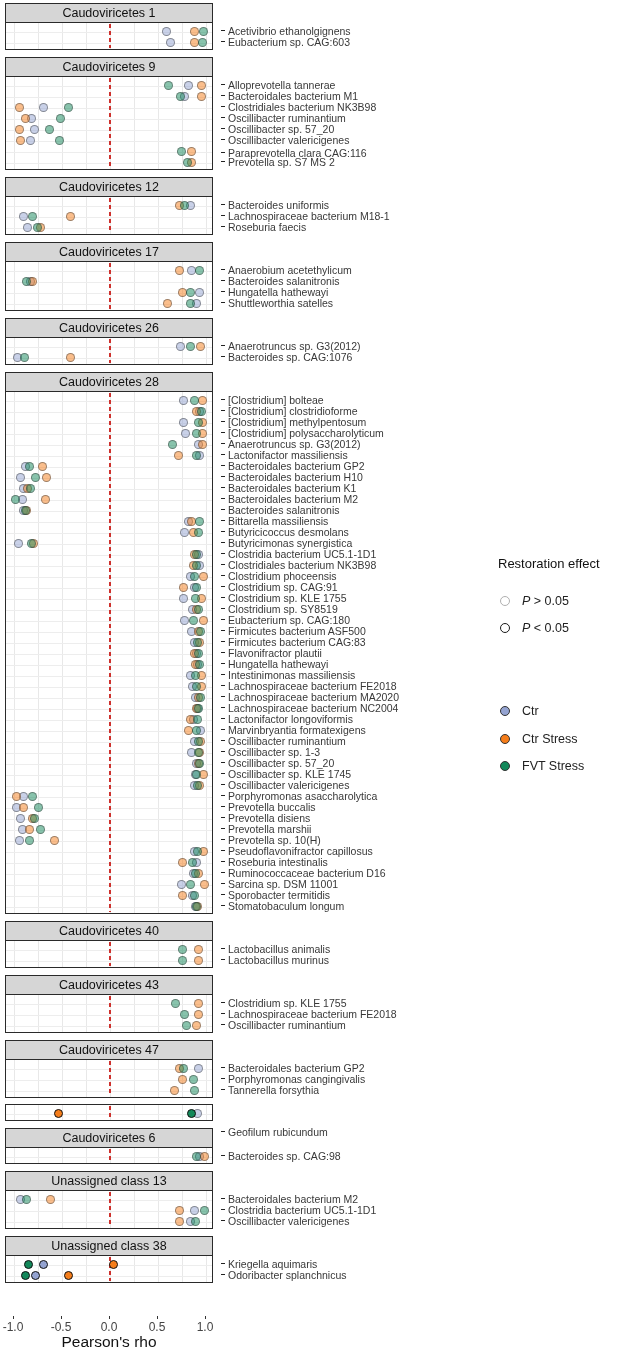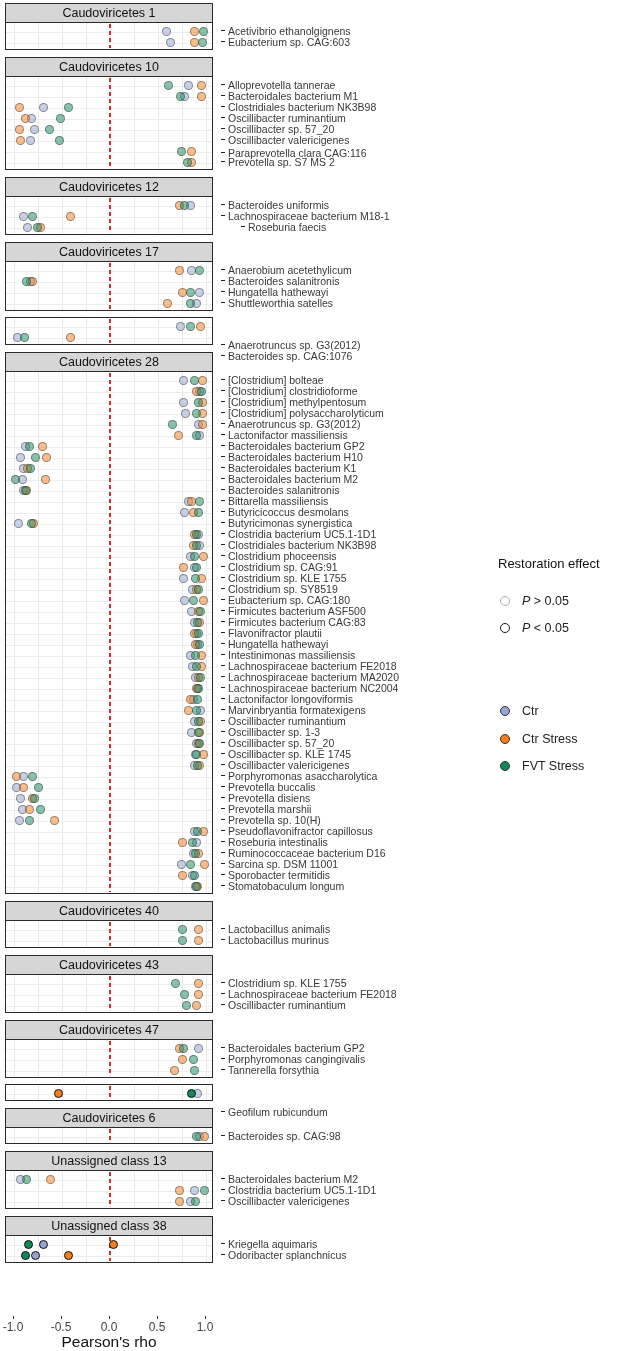--- a/index.html
+++ b/index.html
@@ -58,21 +58,21 @@
         <div class="species" style="top: 22px;">
           <div class="tick"></div>
           <span>Acetivibrio ethanolgignens</span>
         </div>
         <div class="species" style="top: 33px;">
           <div class="tick"></div>
           <span>Eubacterium sp. CAG:603</span>
         </div>
       </div>
       <div class="panel">
-        <div class="strip">Caudoviricetes 10</div>
+        <div class="strip">Caudoviricetes 9</div>
         <div class="plot" style="height: 94px;">
           <div class="vgrid" style="left: 8px;"></div>
           <div class="vgrid" style="left: 32px;"></div>
           <div class="vgrid" style="left: 56px;"></div>
           <div class="vgrid" style="left: 80px;"></div>
           <div class="vgrid" style="left: 104px;"></div>
           <div class="vgrid" style="left: 128px;"></div>
           <div class="vgrid" style="left: 152px;"></div>
           <div class="vgrid" style="left: 176px;"></div>
           <div class="vgrid" style="left: 200px;"></div>
@@ -168,21 +168,21 @@
           <div class="dot" style="left: 26.54px; top: 26px; background: rgba(18, 136, 90, 0.5); border: 1px solid rgba(45, 45, 45, 0.45);"></div>
         </div>
         <div class="species" style="top: 22px;">
           <div class="tick"></div>
           <span>Bacteroides uniformis</span>
         </div>
         <div class="species" style="top: 33px;">
           <div class="tick"></div>
           <span>Lachnospiraceae bacterium M18-1</span>
         </div>
-        <div class="species" style="top: 44px; margin-left: 20px;">
+        <div class="species" style="top: 44px;">
           <div class="tick"></div>
           <span>Roseburia faecis</span>
         </div>
       </div>
       <div class="panel">
         <div class="strip">Caudoviricetes 17</div>
         <div class="plot" style="height: 50px;">
           <div class="vgrid" style="left: 8px;"></div>
           <div class="vgrid" style="left: 32px;"></div>
           <div class="vgrid" style="left: 56px;"></div>
@@ -221,20 +221,21 @@
         <div class="species" style="top: 44px;">
           <div class="tick"></div>
           <span>Hungatella hathewayi</span>
         </div>
         <div class="species" style="top: 55px;">
           <div class="tick"></div>
           <span>Shuttleworthia satelles</span>
         </div>
       </div>
       <div class="panel">
+        <div class="strip">Caudoviricetes 26</div>
         <div class="plot" style="height: 28px;">
           <div class="vgrid" style="left: 8px;"></div>
           <div class="vgrid" style="left: 32px;"></div>
           <div class="vgrid" style="left: 56px;"></div>
           <div class="vgrid" style="left: 80px;"></div>
           <div class="vgrid" style="left: 104px;"></div>
           <div class="vgrid" style="left: 128px;"></div>
           <div class="vgrid" style="left: 152px;"></div>
           <div class="vgrid" style="left: 176px;"></div>
           <div class="vgrid" style="left: 200px;"></div>

